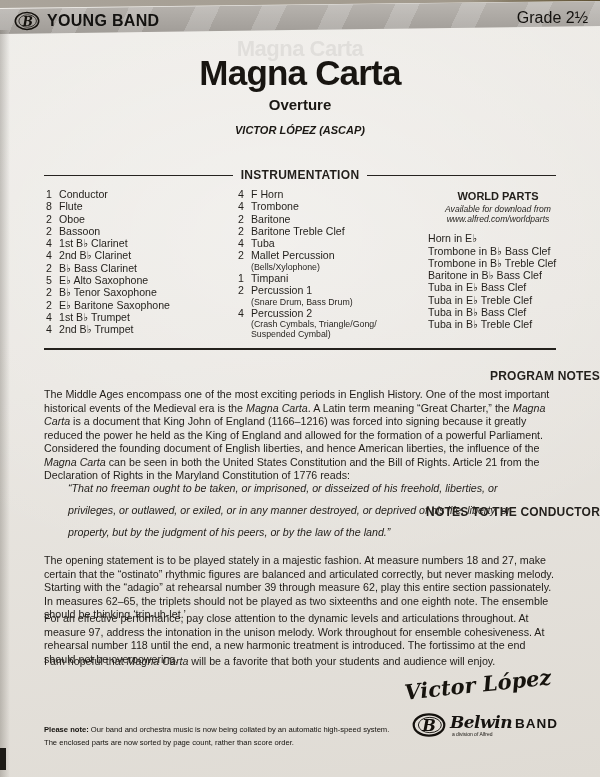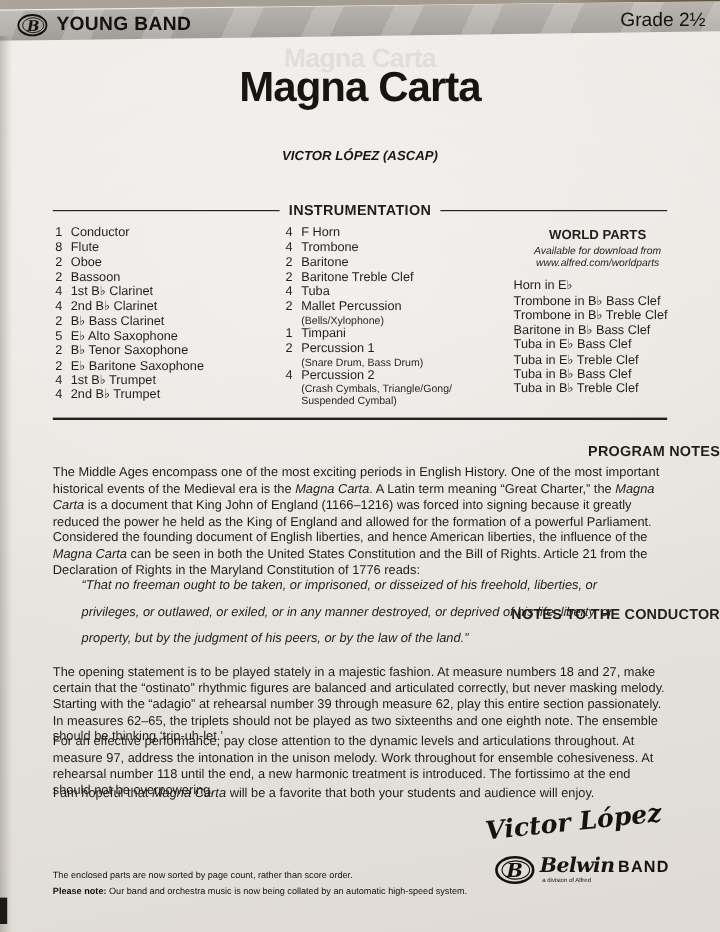--- a/index.html
+++ b/index.html
@@ -108,20 +108,21 @@
         <ellipse cx="20" cy="15" rx="18" ry="13" fill="none" stroke="#14110d" stroke-width="2.4"></ellipse>
         <ellipse cx="21" cy="15" rx="13.5" ry="9.5" fill="none" stroke="#14110d" stroke-width="1.2"></ellipse>
         <text x="21" y="22" font-family="DejaVu Serif, serif" font-style="italic" font-weight="bold" font-size="19" text-anchor="middle" fill="#14110d">B</text>
       </svg>
       <span class="brand-text">YOUNG BAND</span>
     </div>
     <div class="grade">Grade 2½</div>
 
     <div class="ghost-title">Magna Carta</div>
     <div class="title">Magna Carta</div>
+    <div class="subtitle">Overture</div>
     <div class="composer">VICTOR LÓPEZ (ASCAP)</div>
 
     <div class="inst-head">
       <span class="line"></span>
       <span class="txt">INSTRUMENTATION</span>
       <span class="line"></span>
     </div>
 
     <div class="col col1">
 
@@ -266,22 +267,22 @@
     <div class="quote">“That no freeman ought to be taken, or imprisoned, or disseized of his freehold, liberties, or privileges, or outlawed, or exiled, or in any manner destroyed, or deprived of his life, liberty, or property, but by the judgment of his peers, or by the law of the land.”</div>
 
     <div class="sec-heading nc-heading">NOTES TO THE CONDUCTOR</div>
     <div class="body-text nc-p1">The opening statement is to be played stately in a majestic fashion. At measure numbers 18 and 27, make certain that the “ostinato” rhythmic figures are balanced and articulated correctly, but never masking melody. Starting with the “adagio” at rehearsal number 39 through measure 62, play this entire section passionately. In measures 62–65, the triplets should not be played as two sixteenths and one eighth note. The ensemble should be thinking ‘trip-uh-let.’</div>
     <div class="body-text nc-p2">For an effective performance, pay close attention to the dynamic levels and articulations throughout. At measure 97, address the intonation in the unison melody. Work throughout for ensemble cohesiveness. At rehearsal number 118 until the end, a new harmonic treatment is introduced. The fortissimo at the end should not be overpowering.</div>
     <div class="body-text nc-p3"><span>I am hopeful that </span><span class="it">Magna Carta</span><span> will be a favorite that both your students and audience will enjoy.</span></div>
 
     <div class="signature">Victor López</div>
 
     <div class="foot-note">
+      <div><b>Please note:</b><span> Our band and orchestra music is now being collated by an automatic high-speed system.</span></div>
       <div>The enclosed parts are now sorted by page count, rather than score order.</div>
-      <div><b>Please note:</b><span> Our band and orchestra music is now being collated by an automatic high-speed system.</span></div>
     </div>
 
     <div class="belwin">
       <svg class="logo-svg" width="34" height="26" viewBox="0 0 40 30">
         <ellipse cx="20" cy="15" rx="18" ry="12.5" fill="none" stroke="#14110d" stroke-width="2.6"></ellipse>
         <ellipse cx="21" cy="15" rx="13.5" ry="9" fill="none" stroke="#14110d" stroke-width="1.1"></ellipse>
         <text x="20" y="22" font-family="DejaVu Serif, serif" font-style="italic" font-weight="bold" font-size="19" text-anchor="middle" fill="#14110d">B</text>
       </svg>
       <div class="belwin-text">
         <div class="belwin-row">

